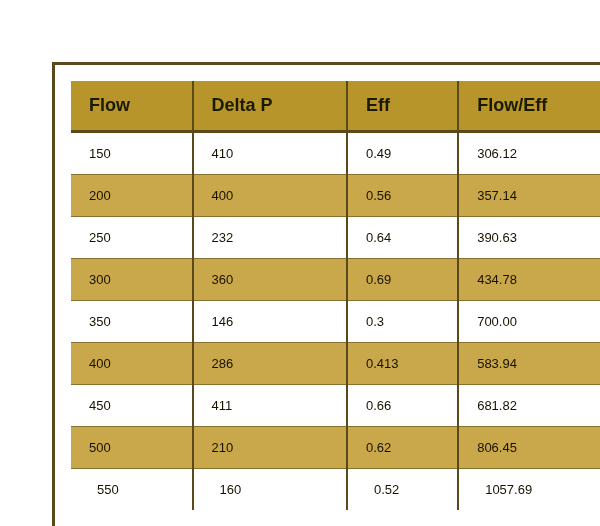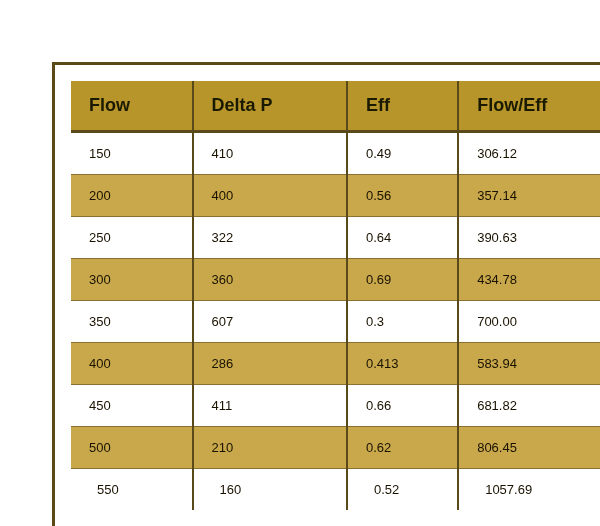--- a/index.html
+++ b/index.html
@@ -92,33 +92,33 @@
           <td>306.12</td>
         </tr>
         <tr>
           <td>200</td>
           <td>400</td>
           <td>0.56</td>
           <td>357.14</td>
         </tr>
         <tr>
           <td>250</td>
-          <td>322</td>
+          <td>232</td>
           <td>0.64</td>
           <td>390.63</td>
         </tr>
         <tr>
           <td>300</td>
           <td>360</td>
           <td>0.69</td>
           <td>434.78</td>
         </tr>
         <tr>
           <td>350</td>
-          <td>607</td>
+          <td>146</td>
           <td>0.3</td>
           <td>700.00</td>
         </tr>
         <tr>
           <td>400</td>
           <td>286</td>
           <td>0.413</td>
           <td>583.94</td>
         </tr>
         <tr>

